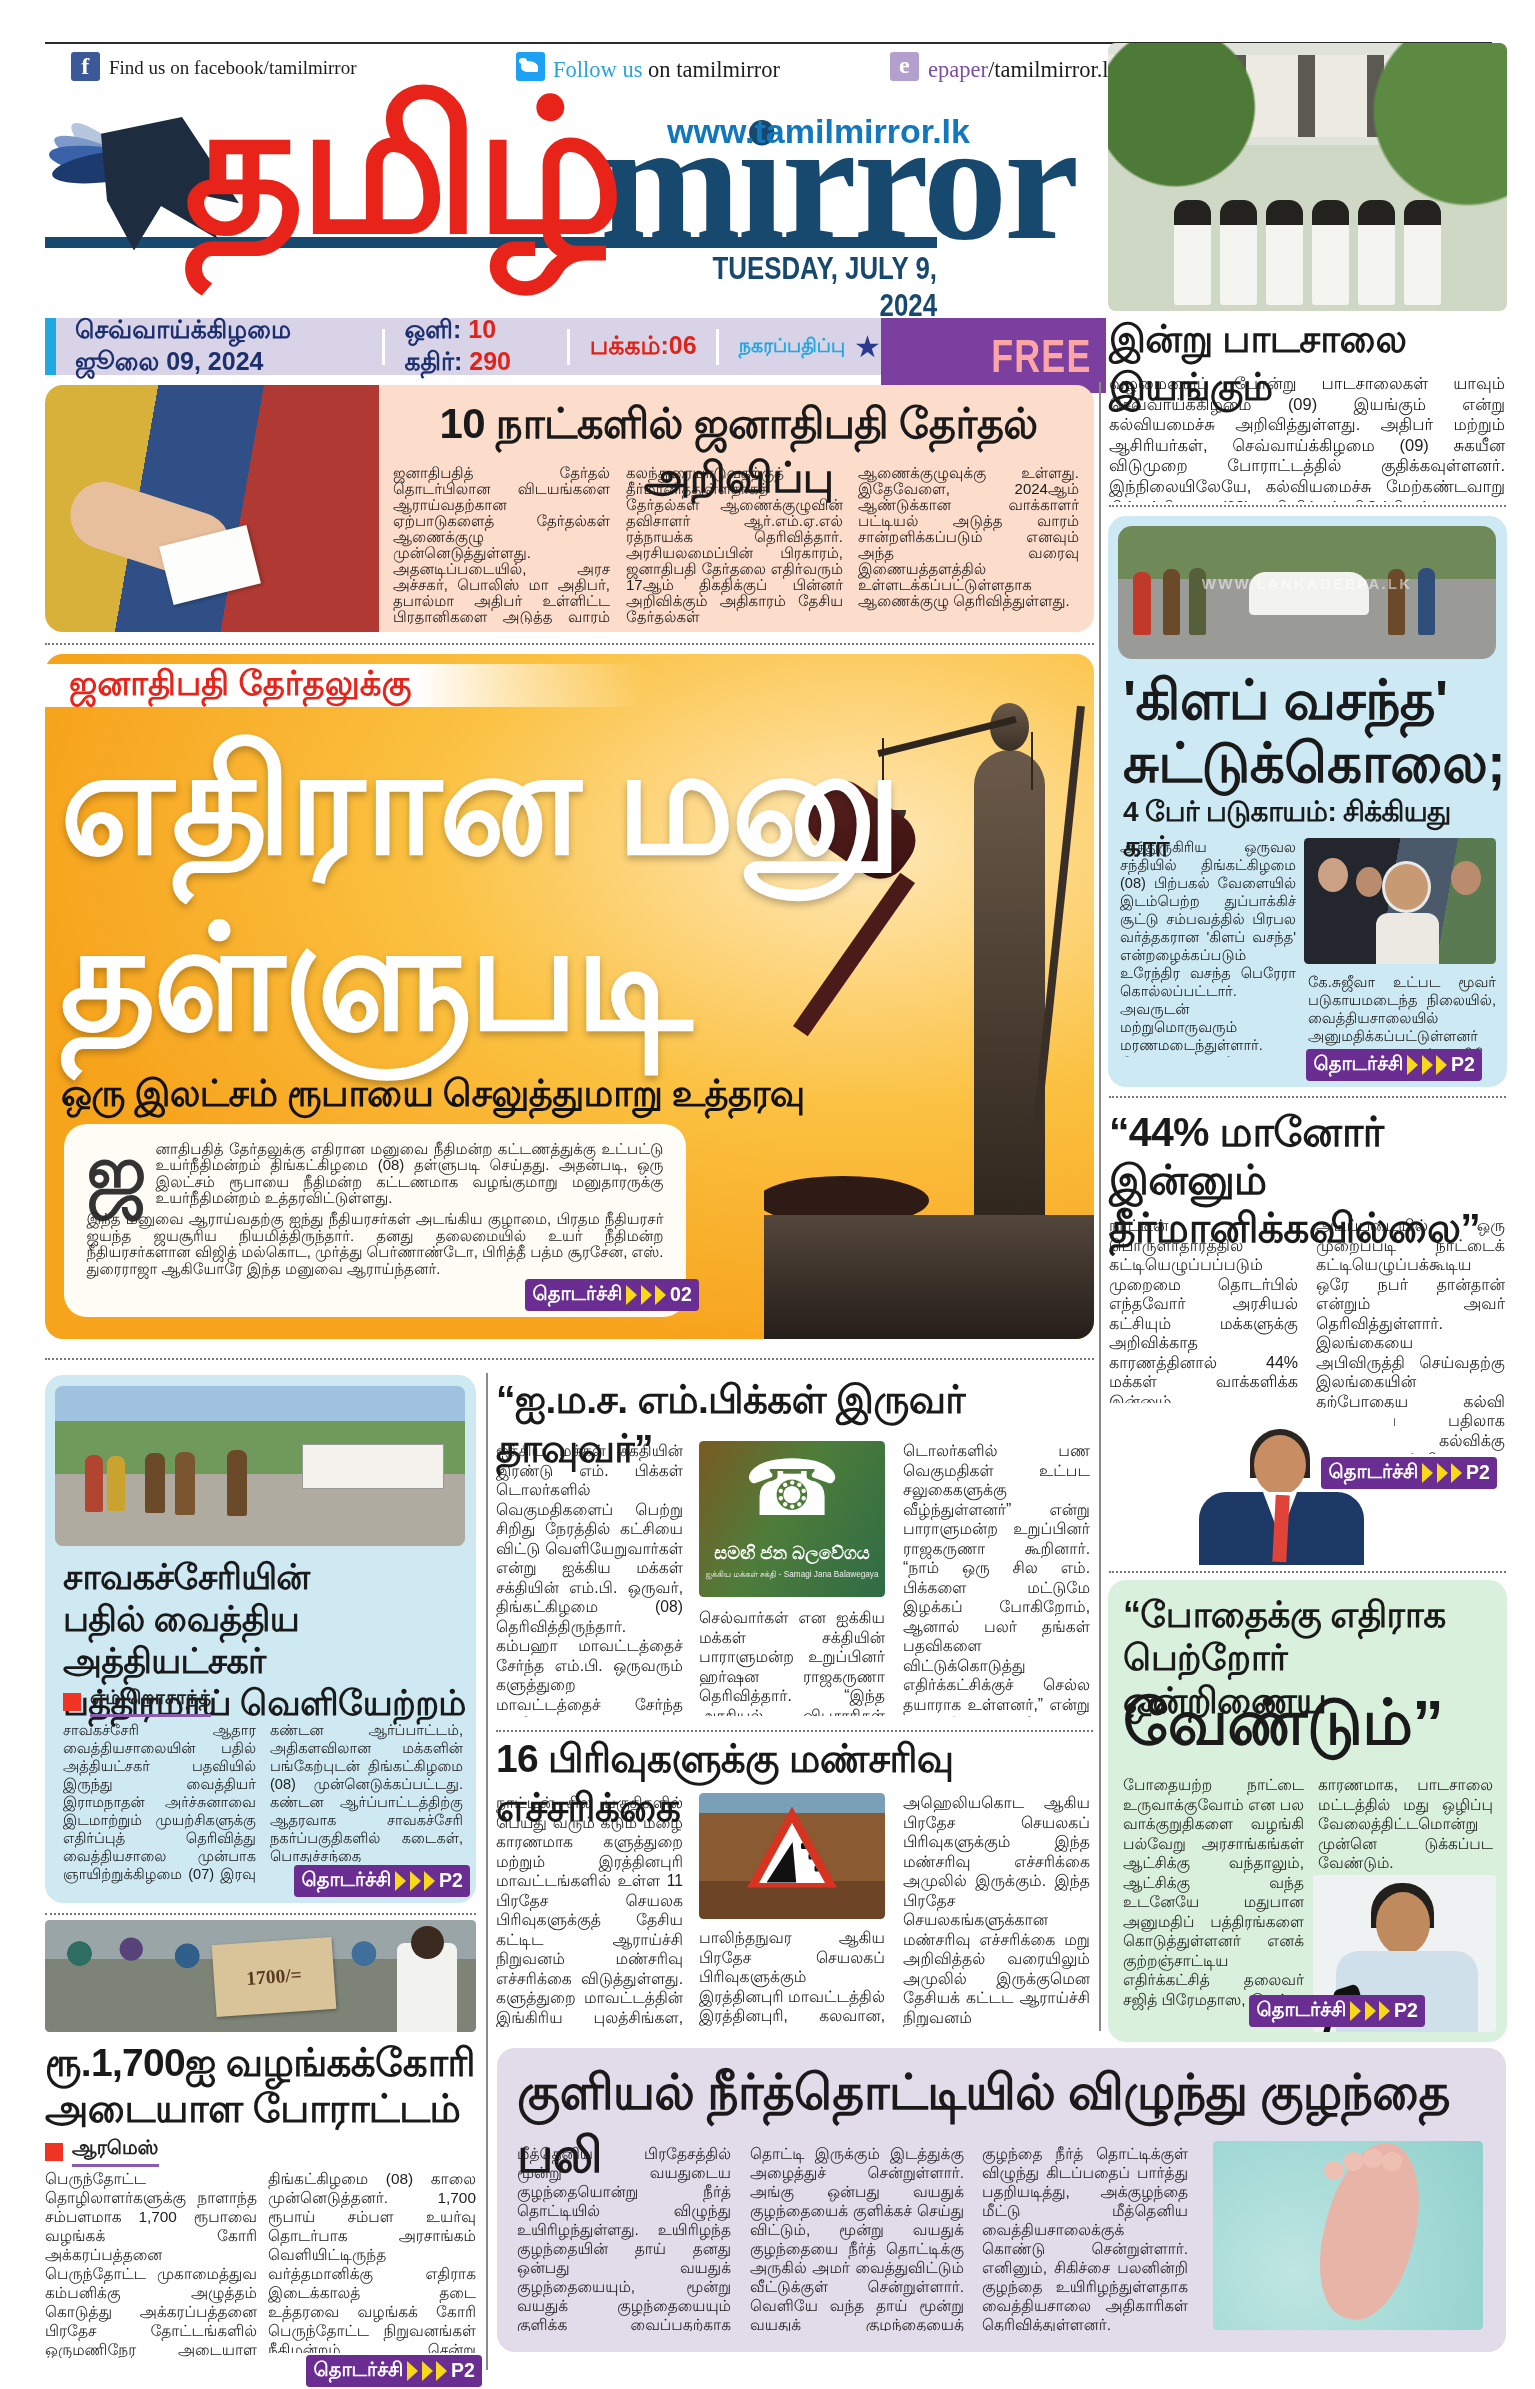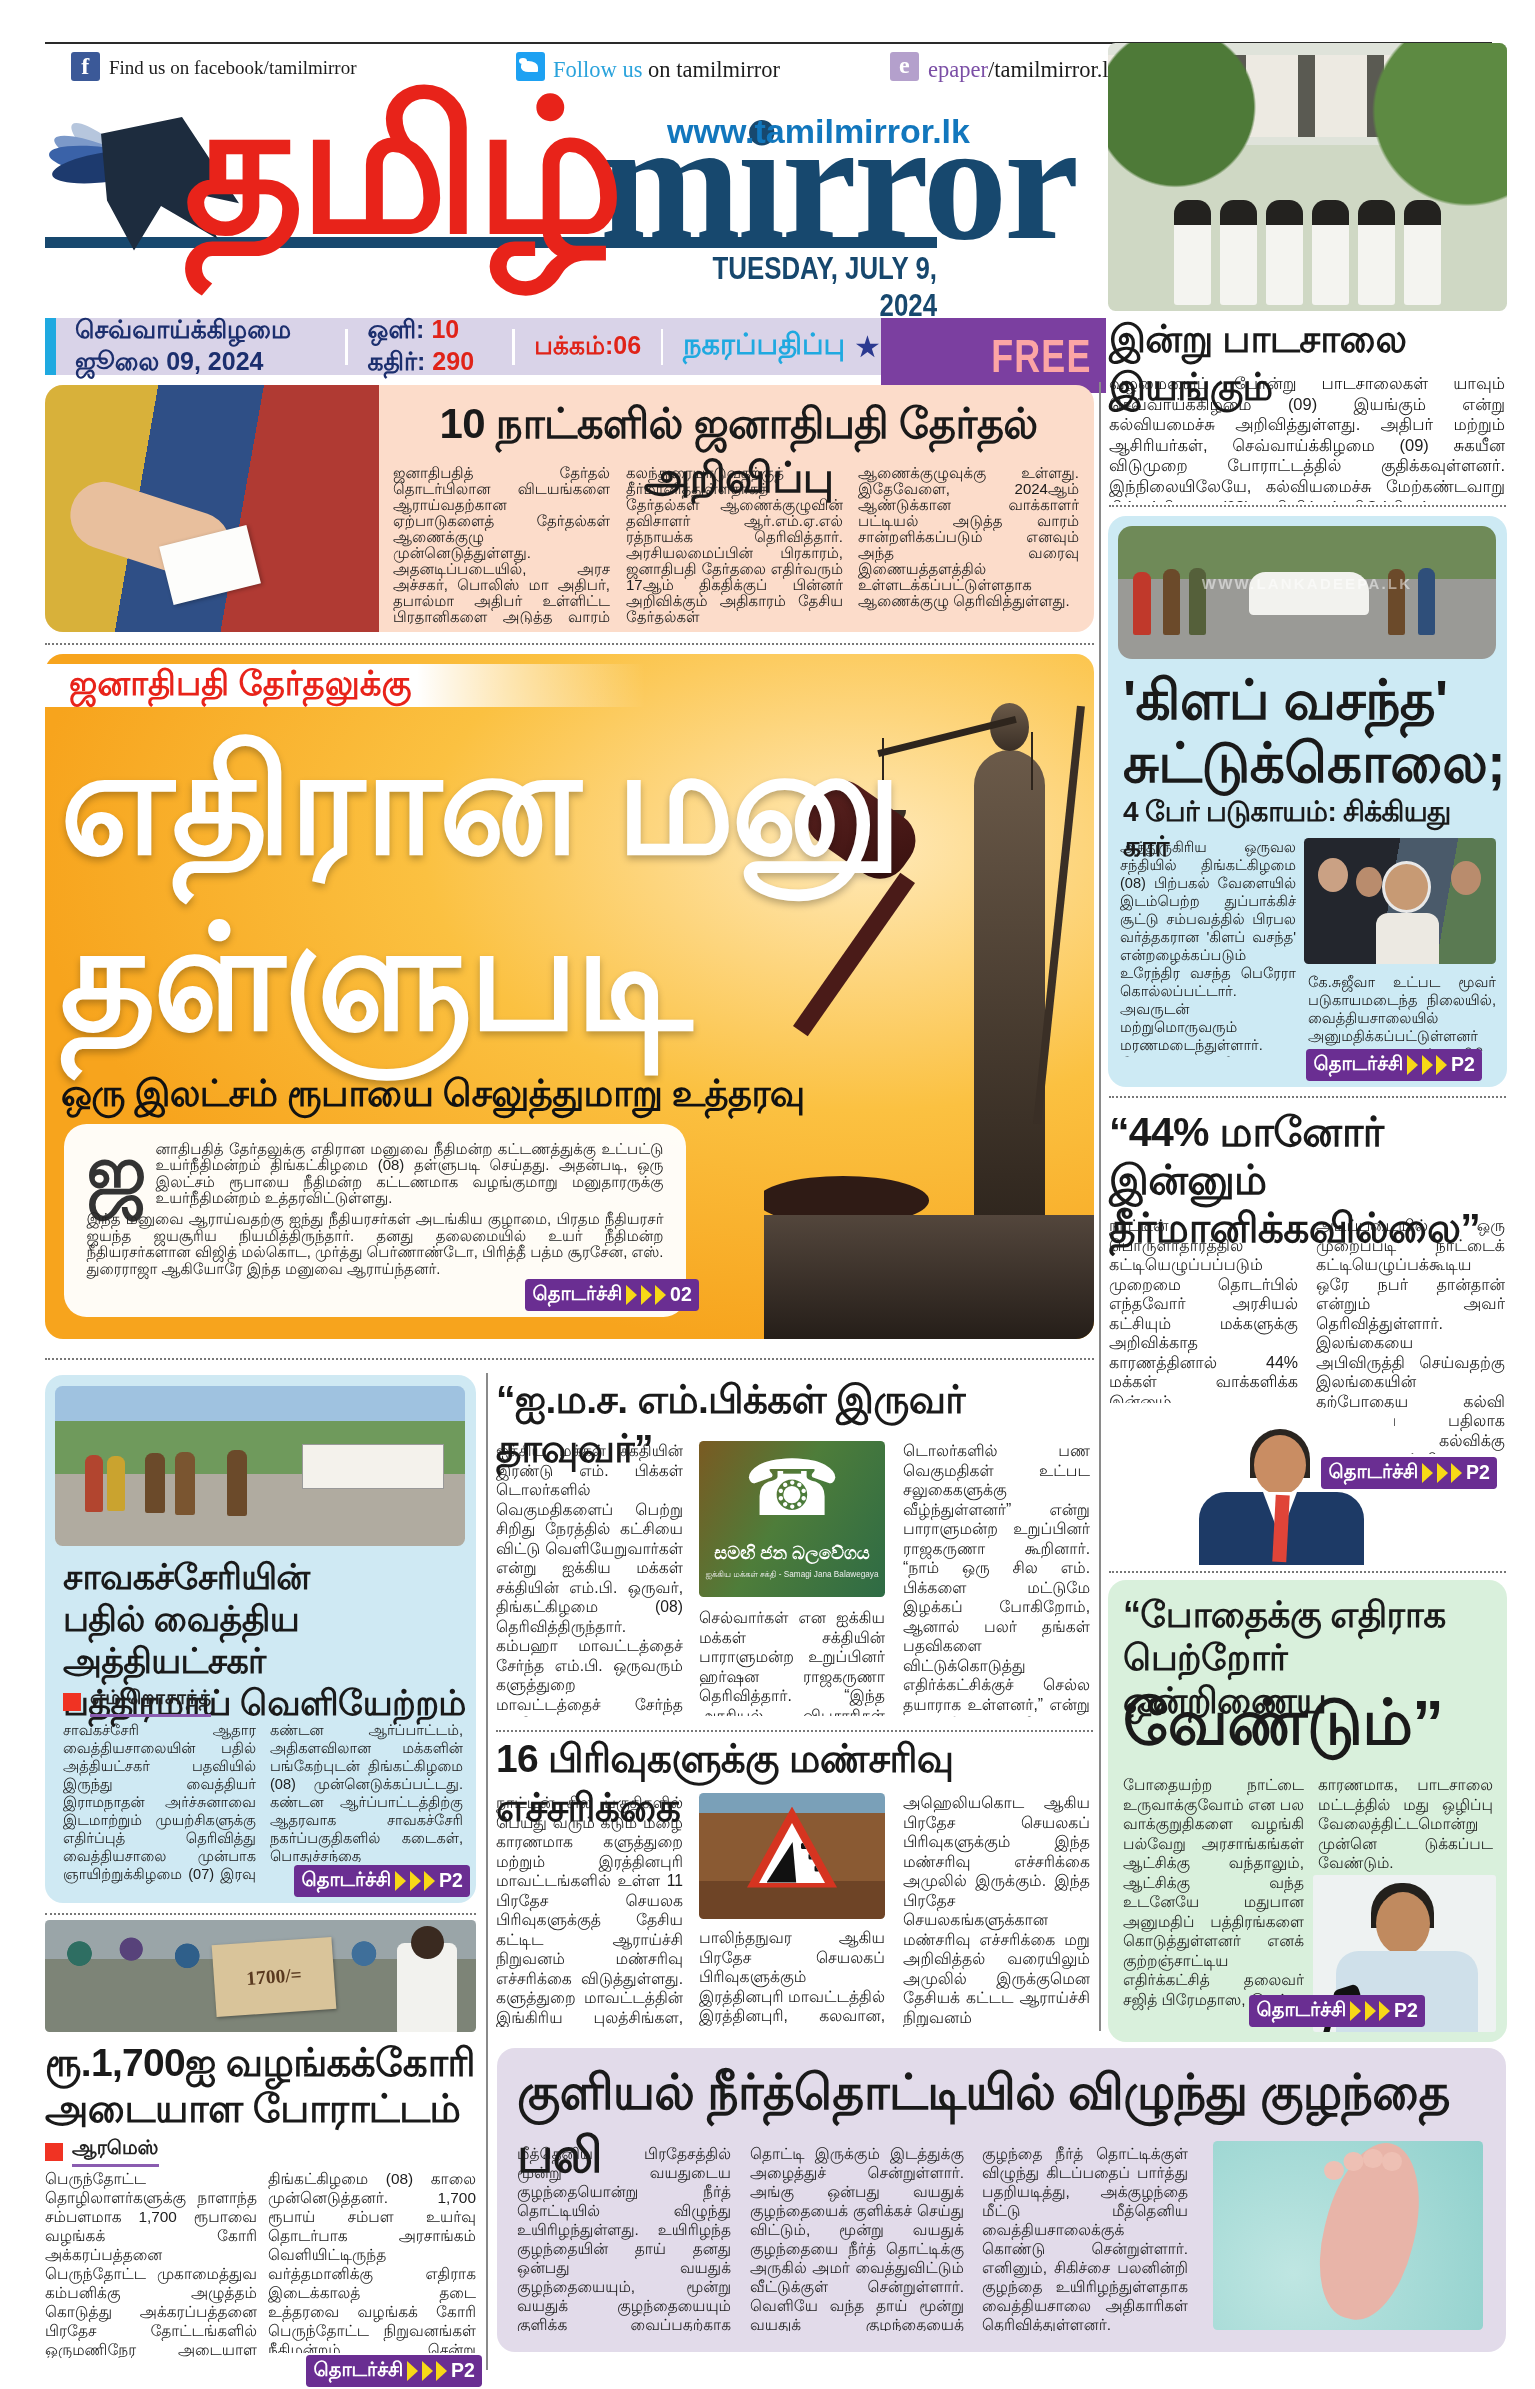--- a/index.html
+++ b/index.html
@@ -76,21 +76,21 @@
     <span class="sep-bar"></span>
     <span style="font-size:25px;font-weight:700">
       <span style="color:#1c2f6e">ஒளி:</span>
       <span style="color:#e02318">10</span>
       <span style="color:#1c2f6e">கதிர்:</span>
       <span style="color:#e02318">290</span>
     </span>
     <span class="sep-bar"></span>
     <span style="font-size:25px;font-weight:700;color:#e02318">பக்கம்:06</span>
     <span class="sep-bar"></span>
-    <span style="font-size:29px;font-weight:700;color:var(--cyan)">நகரப்பதிப்பு</span>
+    <span style="font-size:19px;font-weight:700;color:var(--cyan)">நகரப்பதிப்பு</span>
     <span style="font-size:30px;color:#2b3990;margin-left:-10.5px">★</span>
   </div>
   <div class="abs" style="left:881px;top:318px;width:225px;height:75px;background:var(--purple);color:#fca5a5;display:flex;align-items:center;justify-content:flex-end;font-size:46px;font-weight:700;letter-spacing:1.5px;transform-origin:center">
     <span style="transform:scaleX(.78);display:inline-block">FREE</span>
   </div>
 
   <section>
     <div class="box" style="left:45px;top:385px;width:1049px;height:247px;background:var(--peach)"></div>
     <div class="photo" style="left:45px;top:385px;width:334px;height:247px;border-radius:18px 0 0 18px;background:linear-gradient(100deg,#d8b13a 0 30%,#2f4f86 30% 58%,#b03a33 58% 100%)">
       <div style="position:absolute;left:22.5px;top:112px;width:165px;height:67px;background:#e8bf9d;border-radius:34px;transform:rotate(18deg)"></div>

